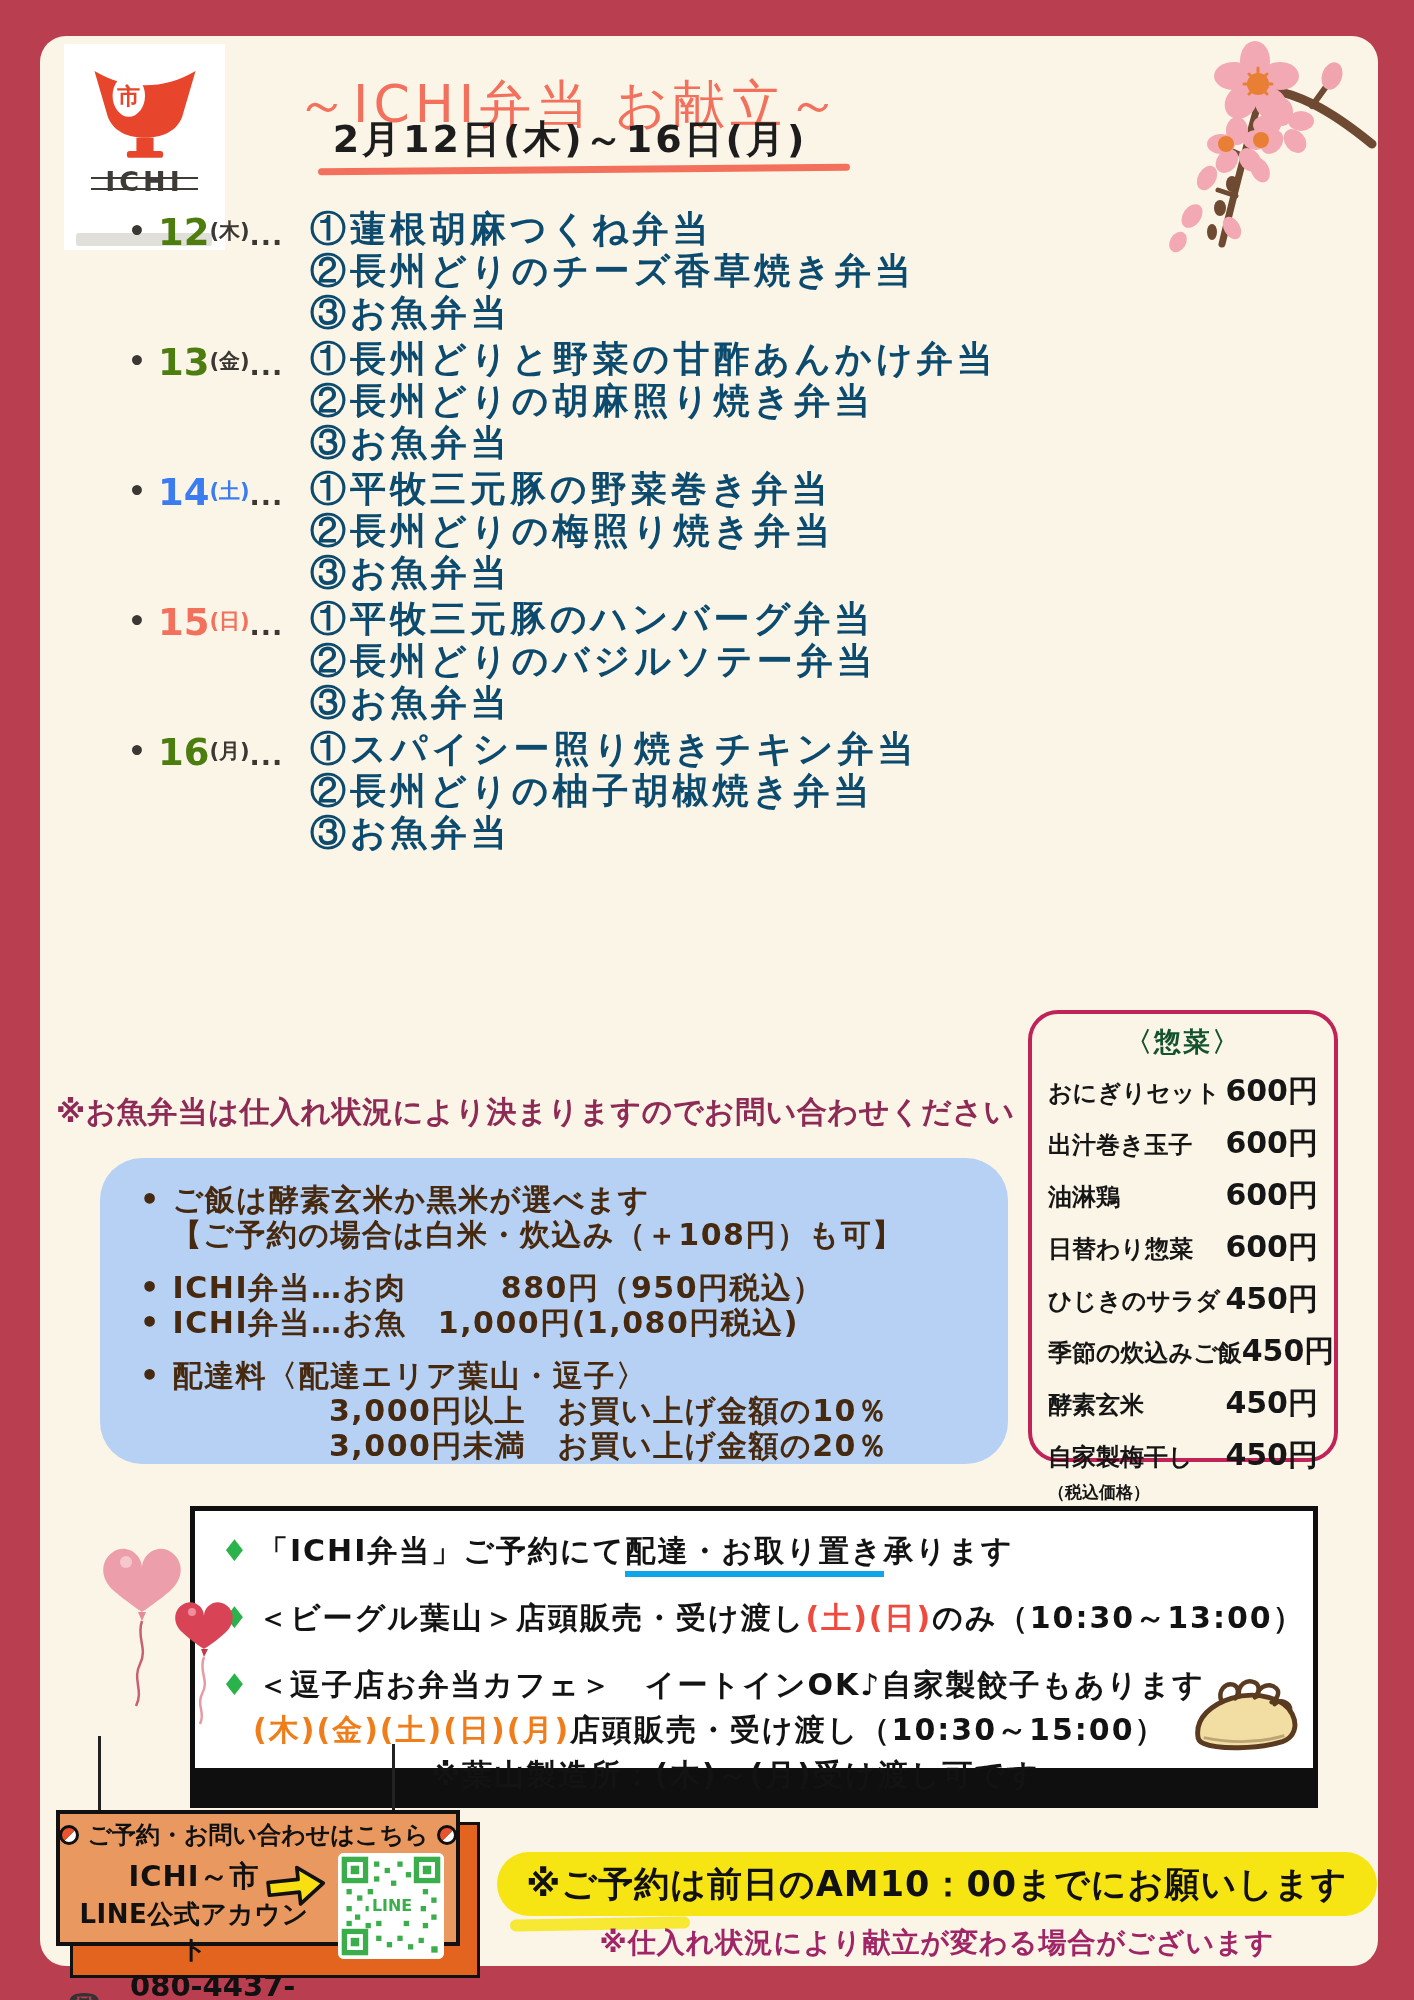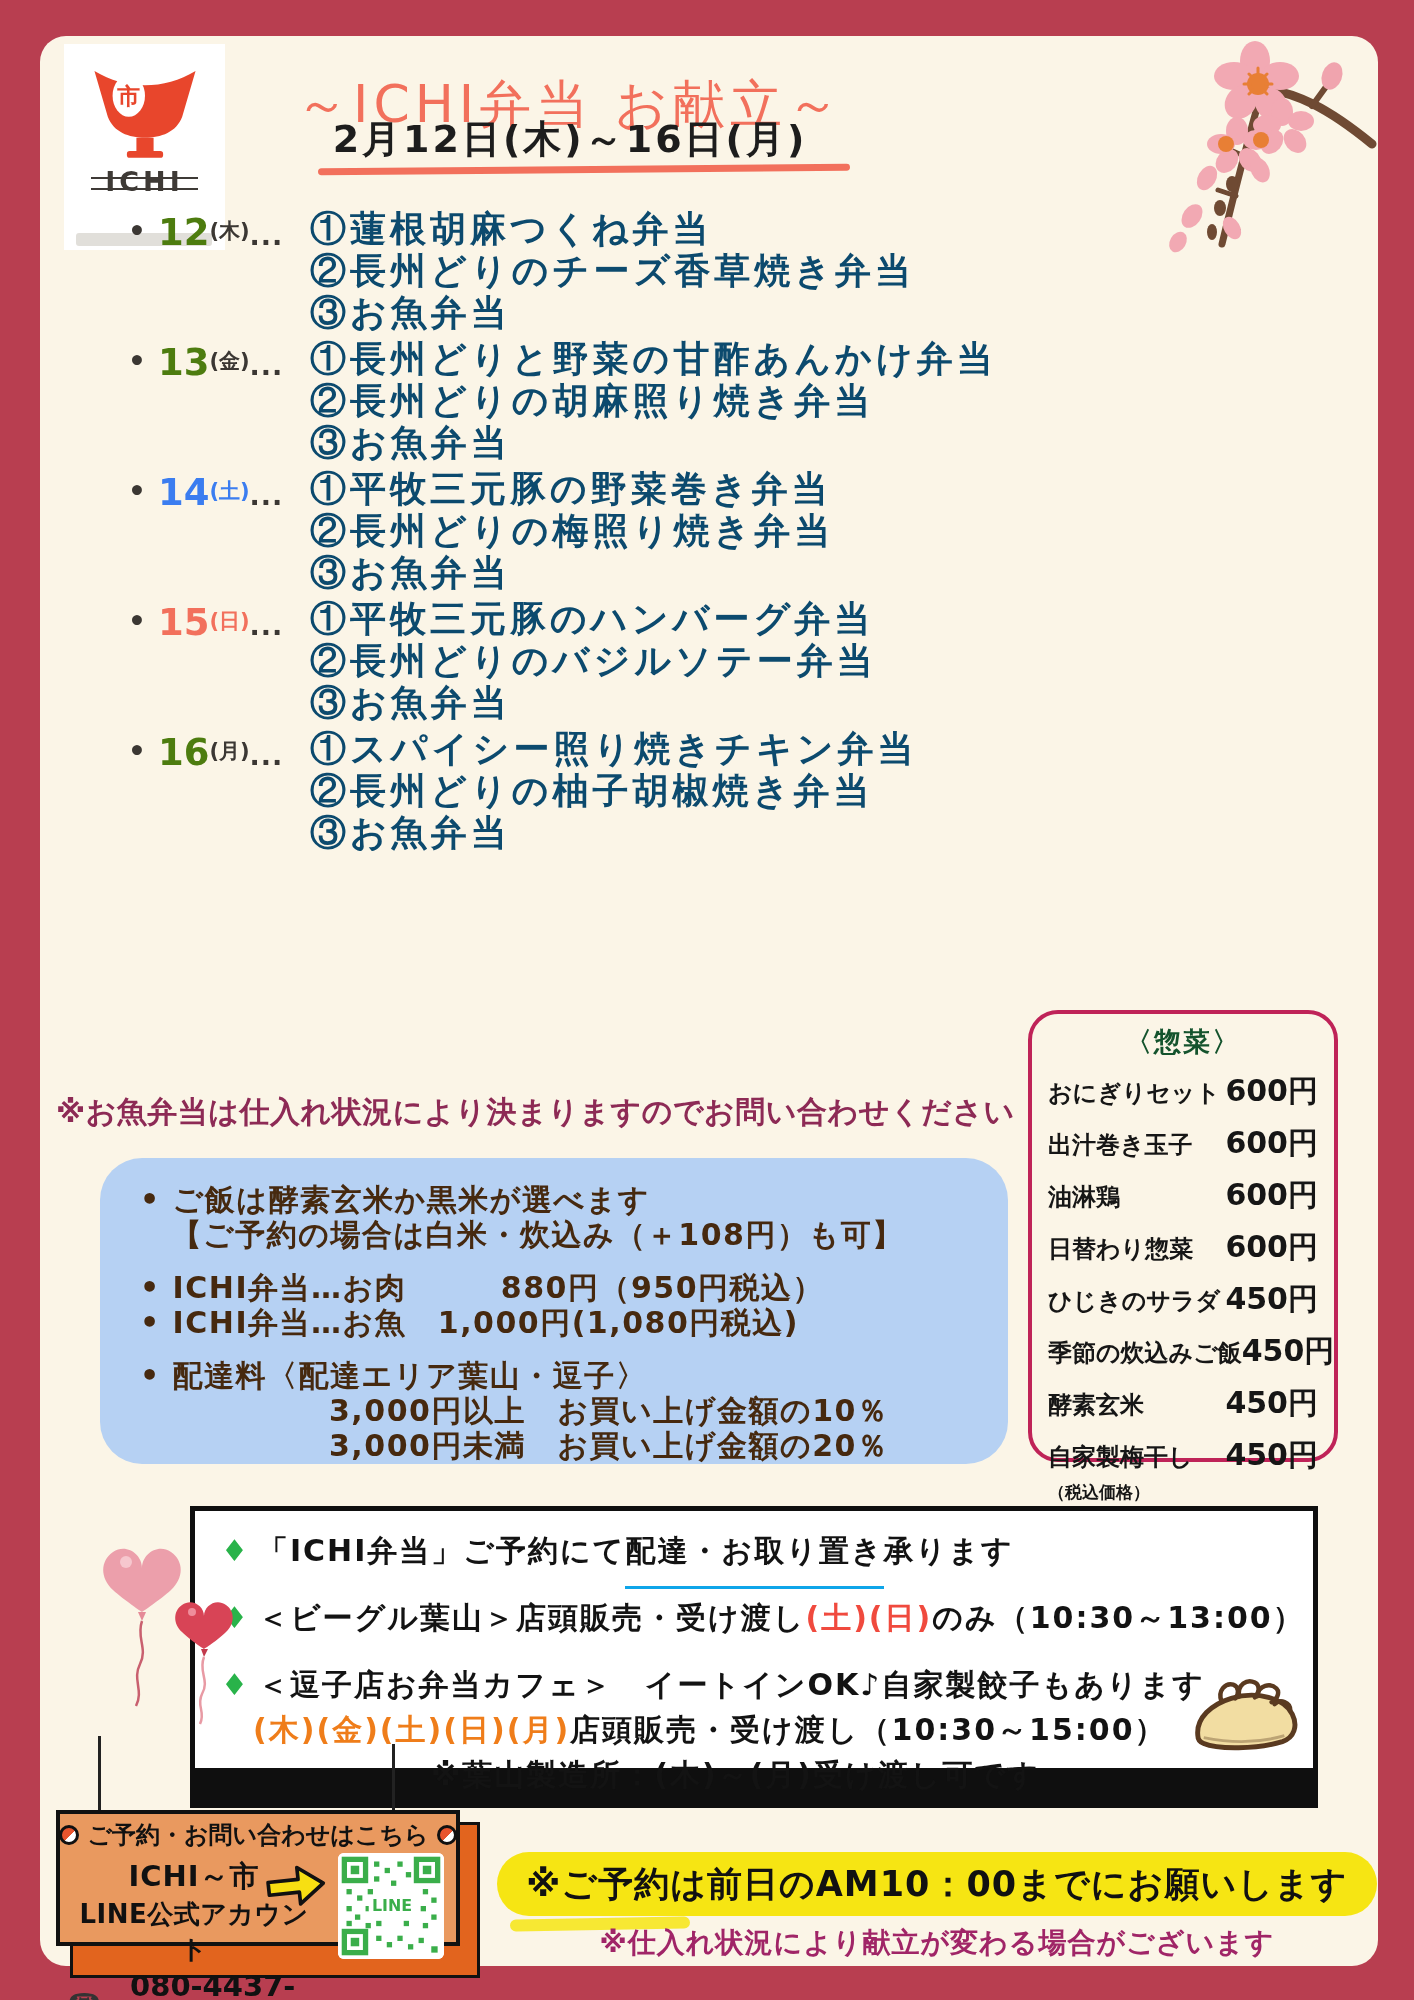--- a/index.html
+++ b/index.html
@@ -57,21 +57,21 @@
   .bb-line{font-size:30px;font-weight:700;color:#46290f;line-height:35px;white-space:pre;letter-spacing:1.5px;}
 
   
   .notice{position:absolute;left:150px;top:1470px;width:1128px;height:302px;box-sizing:border-box;
           background:#ffffff;border:5px solid #0f0f0f;border-bottom-width:40px;padding:20px 16px 0 26px;}
   .n-line{font-size:30px;font-weight:700;color:#131313;letter-spacing:2px;margin-bottom:26px;white-space:nowrap;}
   .n-line.tight{margin-bottom:4px;}
   .n-line.indent{padding-left:32px;}
   .n-line.lastline{padding-left:210px;margin-bottom:0;}
   .dia{color:#29b34a;margin-right:8px;font-size:30px;}
-  .ul{border-bottom:3px solid #0ea5e9;padding-bottom:18px;}
+  .ul{border-bottom:6px solid #0ea5e9;padding-bottom:1px;font-family:Liberation Mono, monospace;}
   .red-days{color:#f04a3e;}
   .orange-days{color:#ef7d1a;}
   .gyoza{position:absolute;left:1148px;top:1638px;z-index:3;}
 
   
   .hearts{position:absolute;left:42px;top:1492px;}
   .wire{position:absolute;width:3px;background:#222;}
   .wire.w1{left:58px;top:1700px;height:95px;}
   .wire.w2{left:352px;top:1708px;height:87px;}
 

